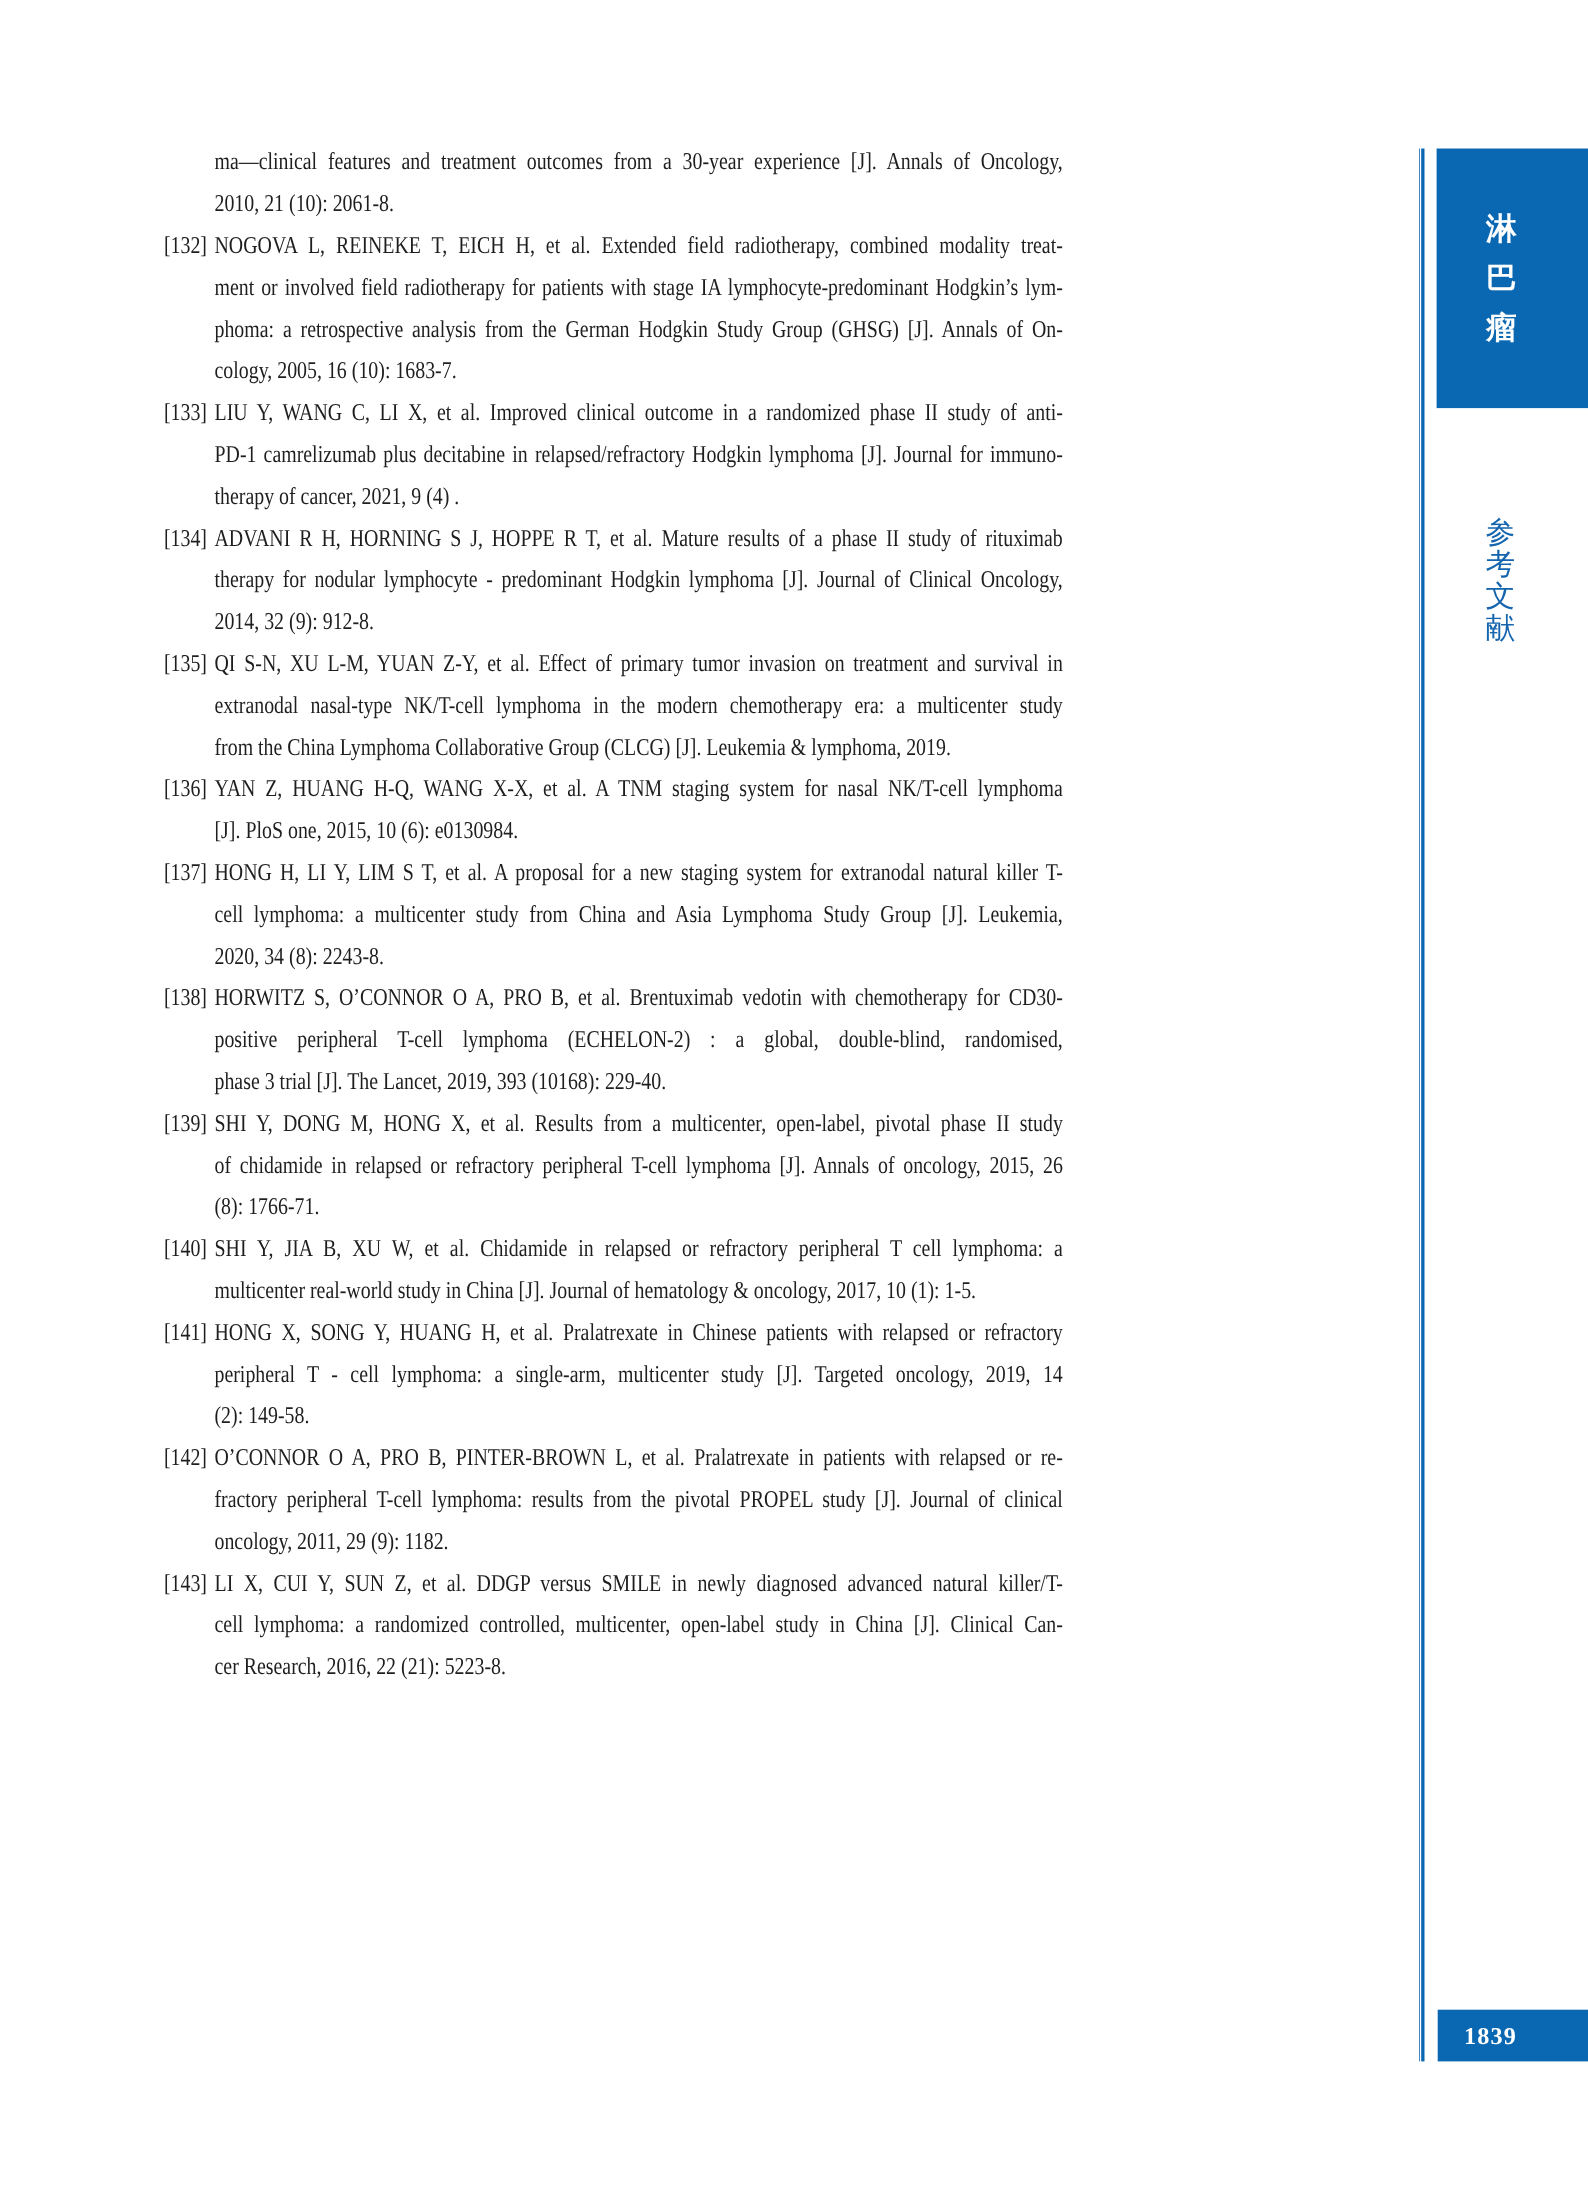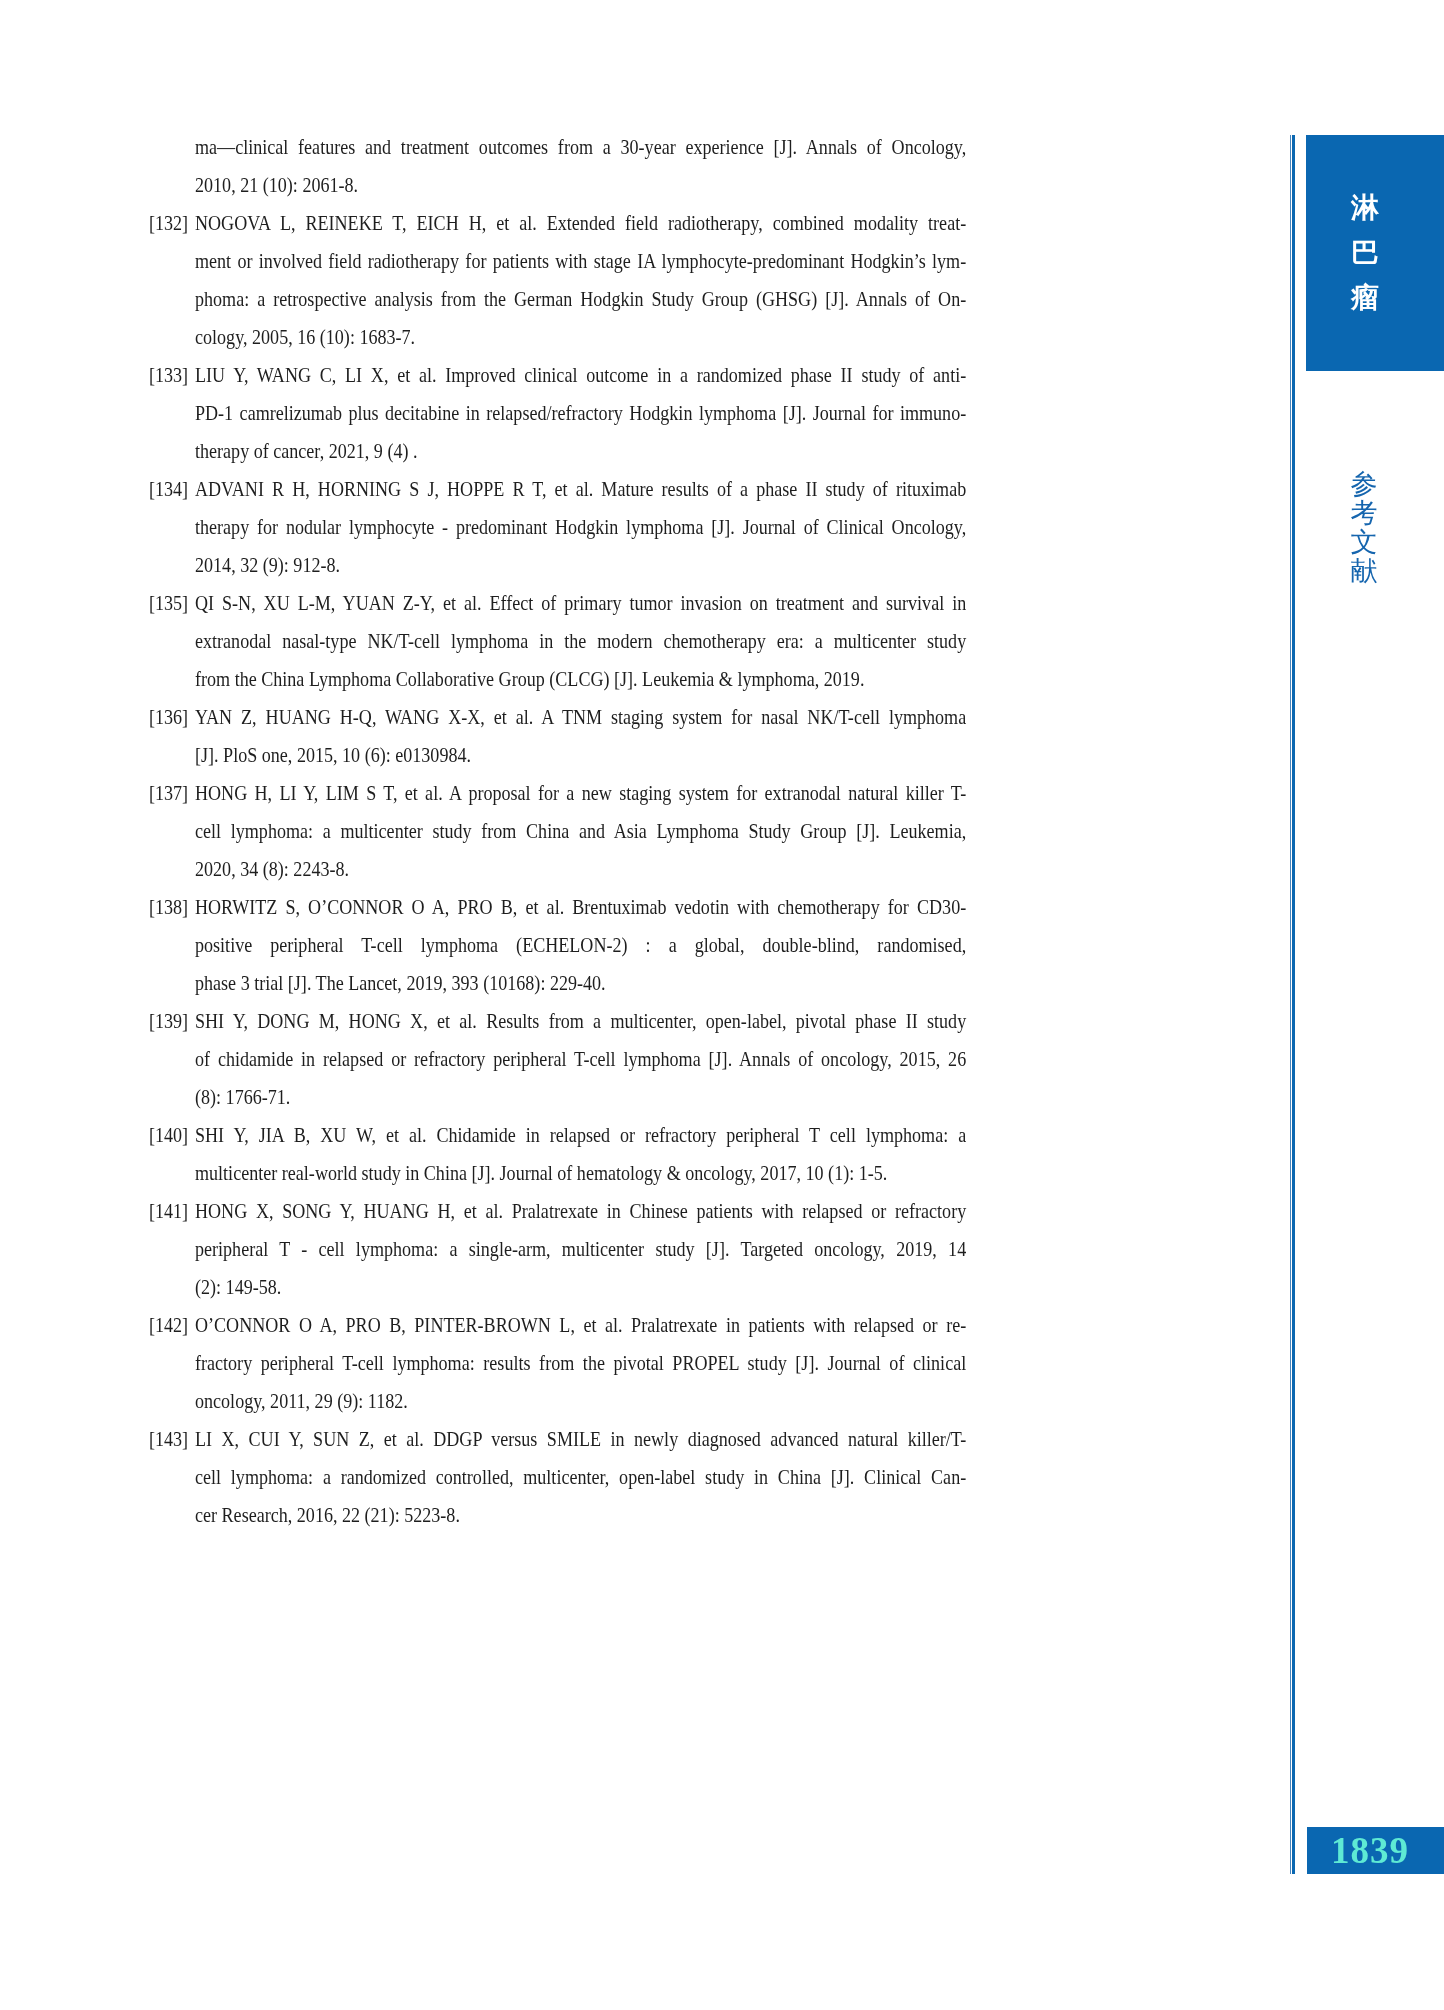--- a/index.html
+++ b/index.html
@@ -45,23 +45,23 @@
   .section-label{
     position:absolute;left:1348px;top:470px;width:32px;
     display:flex;flex-direction:column;align-items:center;row-gap:1px;
   }
   .section-label .ch{
     color:#1565ae;font-size:27px;line-height:28px;
     font-family:"Liberation Serif","DejaVu Serif",serif;
   }
   .page-badge{
     position:absolute;left:1307px;top:1827px;width:137px;height:47px;
-    background:#0a67b1;color:#5eead4;
+    background:#0a67b1;color:#ffffff;
     font-family:"Liberation Serif","DejaVu Serif",serif;
-    font-weight:bold;font-size:37px;line-height:47px;
+    font-weight:bold;font-size:22px;line-height:47px;
     padding-left:24px;box-sizing:border-box;letter-spacing:1px;
   }
 </style>
 </head>
 <body>
 
 <div id="refs">
     <div class="ref">
       <div class="line">ma—clinical features and treatment outcomes from a 30-year experience [J]. Annals of Oncology,</div>
       <div class="line last">2010, 21 (10): 2061-8.</div>

